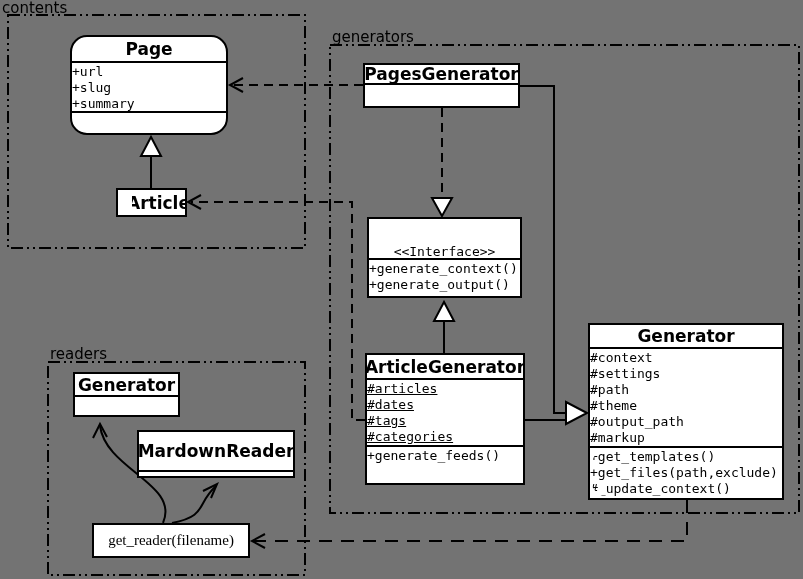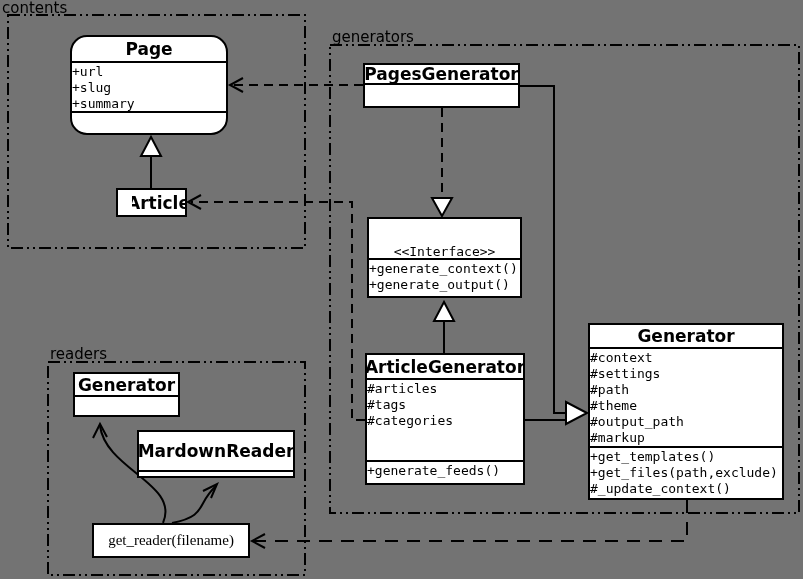--- a/index.html
+++ b/index.html
@@ -95,41 +95,42 @@
       <div class="igen-title-text">IGenerator</div>
     </div>
     <div class="uml-sec last col" style="height:36px;">
       <div>+generate_context()</div>
       <div>+generate_output()</div>
     </div>
   </div>
 
   <div class="uml-box" style="left:365px;top:353px;width:160px;height:132px;">
     <div class="uml-title" style="height:25px;">ArticleGenerator</div>
-    <div class="uml-sec col" style="height:82px;">
+    <div class="uml-sec col" style="height:67px;text-decoration:underline;">
       <div>#articles</div>
+      <div>#dates</div>
       <div>#tags</div>
       <div>#categories</div>
     </div>
     <div class="uml-sec last col" style="height:36px;gap:36px;">
       <div>+generate_feeds()</div>
     </div>
   </div>
 
   <div class="uml-box" style="left:588px;top:323px;width:196px;height:177px;">
     <div class="uml-title" style="height:24px;">Generator</div>
     <div class="uml-sec col" style="height:99px;">
       <div>#context</div>
       <div>#settings</div>
       <div>#path</div>
       <div>#theme</div>
       <div>#output_path</div>
       <div>#markup</div>
     </div>
-    <div class="uml-sec last col" style="height:50px;">
+    <div class="uml-sec last col" style="height:50px;border-radius:21px;">
       <div>+get_templates()</div>
       <div>+get_files(path,exclude)</div>
       <div>#_update_context()</div>
     </div>
   </div>
 
   <div class="uml-box" style="left:73px;top:372px;width:107px;height:45px;">
     <div class="uml-title" style="height:23px;">Generator</div>
     <div class="uml-sec last" style="height:18px;padding-top:0;">
       

